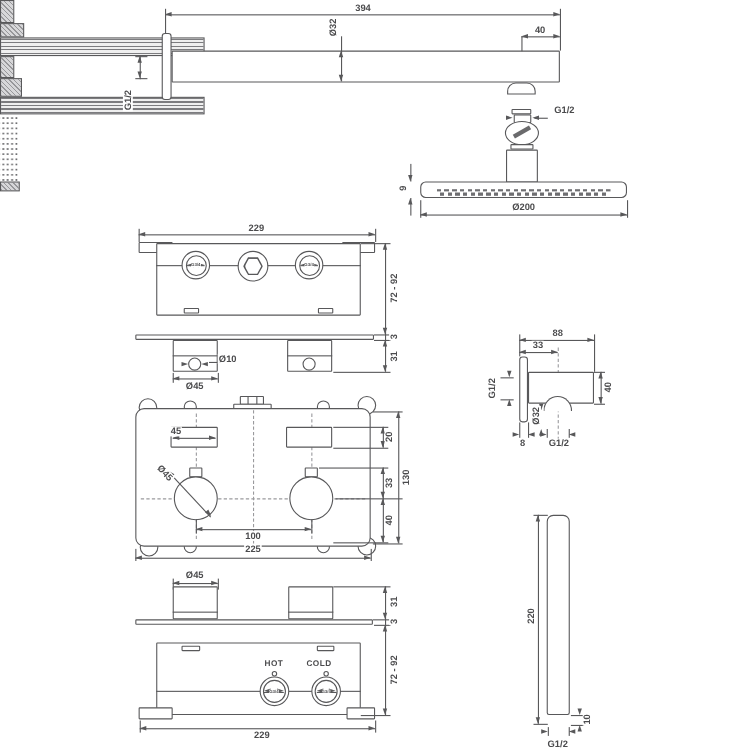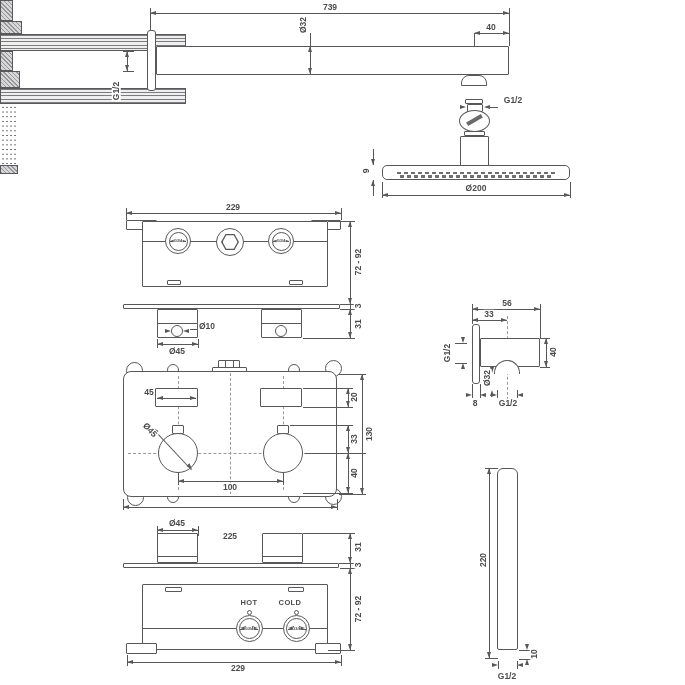--- a/index.html
+++ b/index.html
@@ -36,21 +36,21 @@
 
 <div id="canvas">
 
   <div>
 
     <i class="hl" style="left:150px;top:13px;width:359px"></i>
     <i class="ar l" style="left:150px;top:10.5px"></i>
     <i class="ar r" style="left:502.5px;top:10.5px"></i>
     <i class="vl" style="left:150px;top:8px;height:22px"></i>
     <i class="vl" style="left:509px;top:8px;height:38px"></i>
-    <b class="dim" style="left:330px;top:7px">739</b>
+    <b class="dim" style="left:330px;top:7px">394</b>
 
     <i class="hl" style="left:474px;top:33px;width:35px"></i>
     <i class="ar l" style="left:474px;top:30.5px"></i>
     <i class="ar r" style="left:502.5px;top:30.5px"></i>
     <i class="vl" style="left:474px;top:33px;height:35px"></i>
     <b class="dim" style="left:491px;top:27px">40</b>
 
     <i class="hatch" style="left:134px;top:51px;width:13px;height:21px"></i>
     <i class="bx" style="left:147px;top:30px;width:9px;height:61px;border-radius:3px"></i>
     <i class="hl" style="left:123px;top:51px;width:11px"></i>
@@ -179,21 +179,21 @@
     <i class="bx" style="left:123px;top:371px;width:214px;height:126px;border-radius:8px"></i>
     <i class="dsv" style="left:178px;top:376px;height:114px"></i>
     <i class="dsv" style="left:230px;top:373px;height:121px"></i>
     <i class="dsv" style="left:283px;top:376px;height:114px"></i>
     <i class="dsh" style="left:128px;top:453px;width:204px"></i>
     <i class="bx" style="left:155px;top:388px;width:43px;height:19px"></i>
     <i class="bx" style="left:260px;top:388px;width:42px;height:19px"></i>
     <i class="hl" style="left:157px;top:398px;width:39px"></i>
     <i class="ar l" style="left:157px;top:395.5px"></i>
     <i class="ar r" style="left:189.5px;top:395.5px"></i>
-    <b class="dim" style="left:149px;top:392px">45</b>
+    <b class="dim" style="left:160px;top:392px">45</b>
     <i class="bx" style="left:172px;top:425px;width:12px;height:9px"></i>
     <i class="bx" style="left:277px;top:425px;width:12px;height:9px"></i>
     <i class="cc" style="left:158px;top:433px;width:40px;height:40px"></i>
     <i class="cc" style="left:263px;top:433px;width:40px;height:40px"></i>
 
     <i class="hl" style="left:153px;top:428px;width:57px;transform-origin:0 0;transform:rotate(47deg)"></i>
     <i class="ar l" style="left:153px;top:425.5px;transform-origin:0 50%;transform:rotate(47deg)"></i>
     <i class="ar r" style="left:185.5px;top:467px;transform-origin:100% 50%;transform:rotate(47deg)"></i>
     <b class="dim t45" style="left:150px;top:430px">Ø45</b>
 
@@ -202,21 +202,21 @@
     <i class="hl" style="left:178px;top:481px;width:105px"></i>
     <i class="ar l" style="left:178px;top:478.5px"></i>
     <i class="ar r" style="left:276.5px;top:478.5px"></i>
     <b class="dim" style="left:230px;top:487px">100</b>
 
     <i class="vl" style="left:123px;top:499px;height:11px"></i>
     <i class="vl" style="left:337px;top:499px;height:11px"></i>
     <i class="hl" style="left:123px;top:507px;width:214px"></i>
     <i class="ar l" style="left:123px;top:504.5px"></i>
     <i class="ar r" style="left:330.5px;top:504.5px"></i>
-    <b class="dim" style="left:230px;top:536px">225</b>
+    <b class="dim" style="left:230px;top:499px">225</b>
 
     <i class="hl" style="left:303px;top:388px;width:50px"></i>
     <i class="hl" style="left:303px;top:407px;width:50px"></i>
     <i class="hl" style="left:290px;top:425px;width:63px"></i>
     <i class="hl" style="left:305px;top:453px;width:61px"></i>
     <i class="hl" style="left:303px;top:493px;width:50px"></i>
     <i class="hl" style="left:339px;top:374px;width:27px"></i>
     <i class="hl" style="left:339px;top:494px;width:27px"></i>
     <i class="vl" style="left:348px;top:388px;height:19px"></i>
     <i class="ar u" style="left:345.5px;top:388px"></i>
@@ -232,21 +232,21 @@
     <i class="vl" style="left:362px;top:374px;height:120px"></i>
     <i class="ar u" style="left:359.5px;top:374px"></i>
     <i class="ar d" style="left:359.5px;top:487.5px"></i>
     <b class="dim rot" style="left:369px;top:434px">130</b>
   </div>
 
   <div>
     <i class="hl" style="left:472px;top:309px;width:68px"></i>
     <i class="ar l" style="left:472px;top:306.5px"></i>
     <i class="ar r" style="left:533.5px;top:306.5px"></i>
-    <b class="dim" style="left:507px;top:303px">56</b>
+    <b class="dim" style="left:507px;top:303px">88</b>
     <i class="hl" style="left:472px;top:320px;width:35px"></i>
     <i class="ar l" style="left:472px;top:317.5px"></i>
     <i class="ar r" style="left:500.5px;top:317.5px"></i>
     <b class="dim" style="left:489px;top:314px">33</b>
     <i class="vl" style="left:472px;top:304px;height:20px"></i>
     <i class="vl" style="left:540px;top:304px;height:34px"></i>
     <i class="dsv" style="left:507px;top:316px;height:84px"></i>
 
     <i class="hl" style="left:455px;top:343px;width:12px"></i>
     <i class="hl" style="left:455px;top:363px;width:12px"></i>

